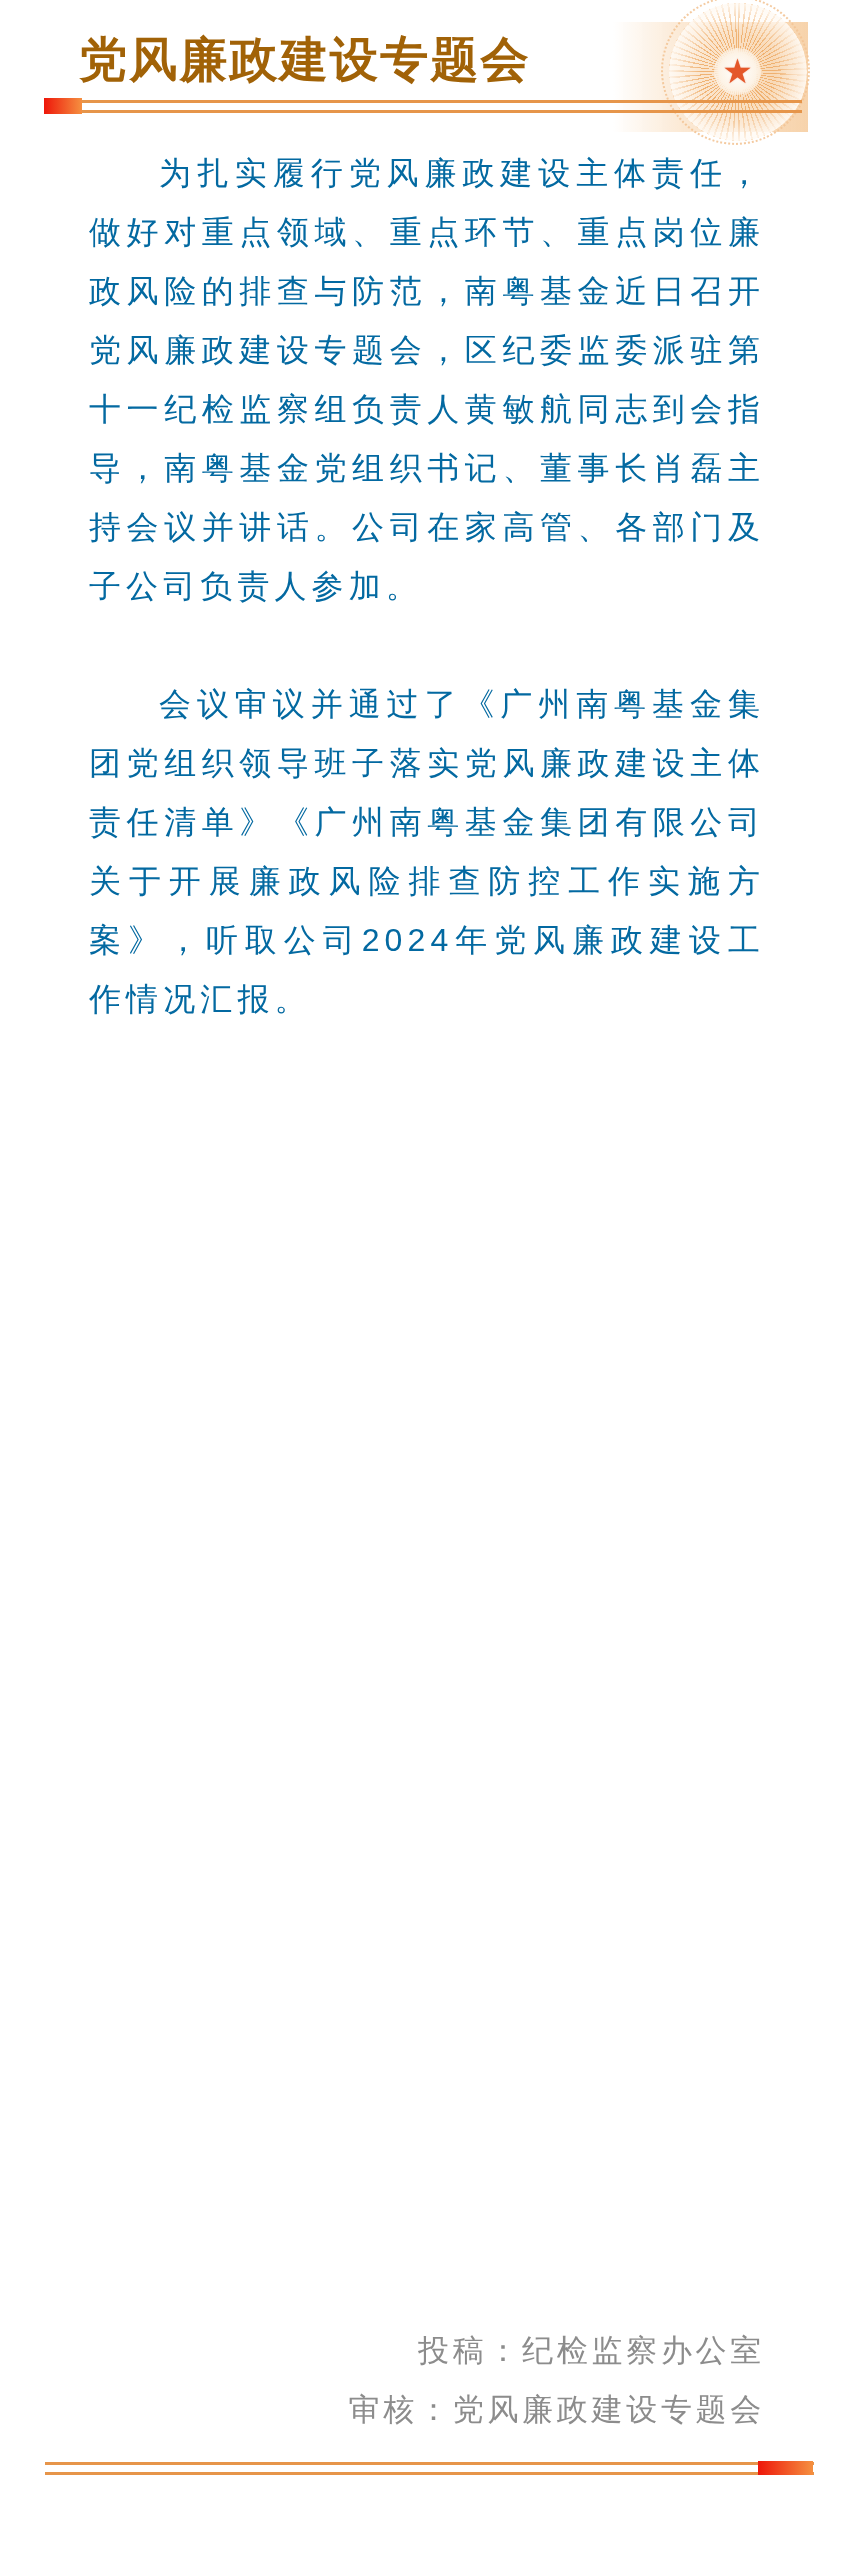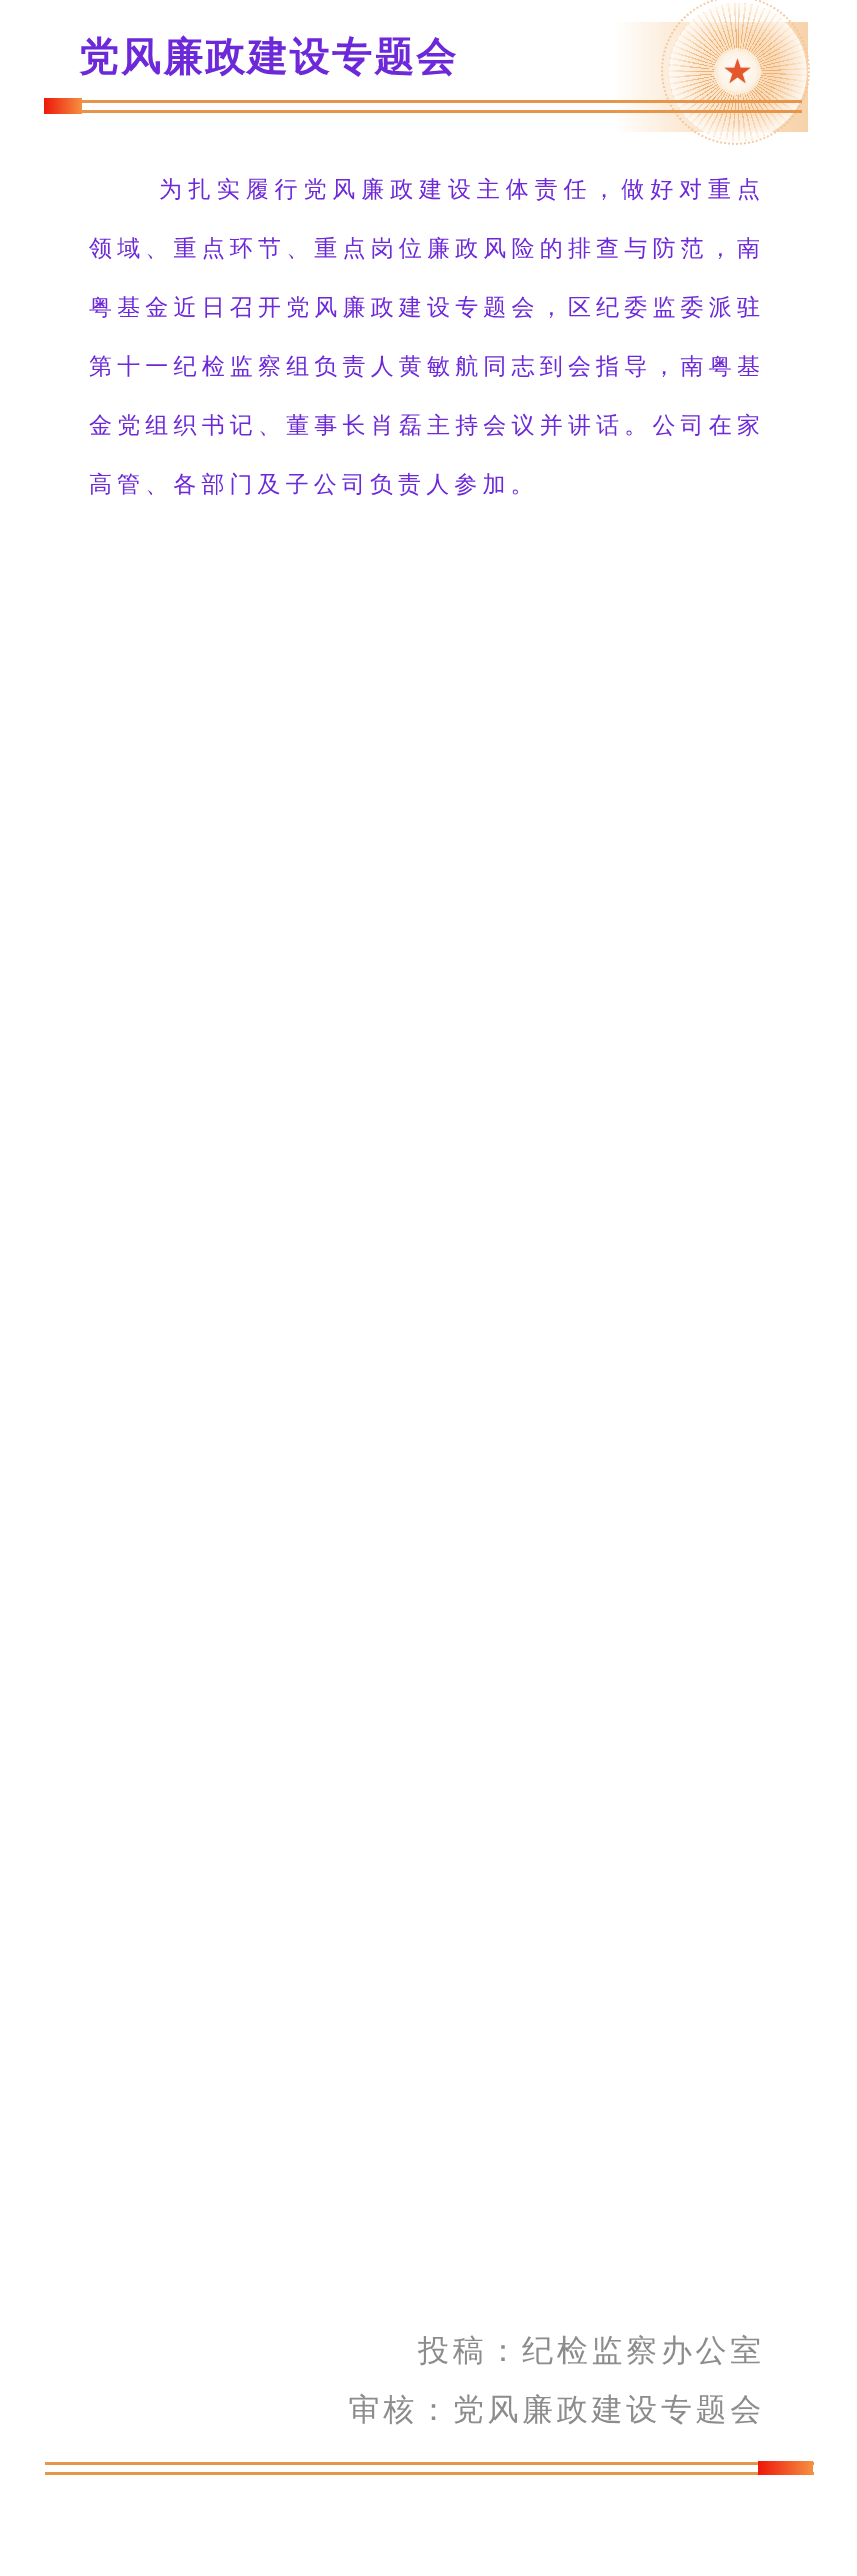--- a/index.html
+++ b/index.html
@@ -39,39 +39,39 @@
     position:absolute;left:107px;top:45px;width:47px;height:47px;border-radius:50%;
     background:radial-gradient(circle, #ffffff 0%, #fdf3e6 55%, rgba(253,240,226,0) 100%);
     display:flex;align-items:center;justify-content:center;
   }
   .emblem-star{
     font-size:34px;line-height:1;color:#e4572a;
     text-shadow:0 0 1.5px rgba(228,87,42,0.5);
   }
   .page-title{
     position:absolute;left:79px;top:34px;
-    font-size:40px;line-height:1.1;font-weight:bold;
-    color:#6d28d9;letter-spacing:2.2px;white-space:nowrap;
+    font-size:48px;line-height:1.1;font-weight:bold;
+    color:#a16207;letter-spacing:2.2px;white-space:nowrap;
   }
 
   
   .bar-line{position:absolute;height:2.9px;background:#e6954a;}
   .bar-block{position:absolute;background:linear-gradient(90deg,#ee170a 0%,#f59040 100%);}
   .top-line-1{left:44px;top:100px;width:758px;}
   .top-line-2{left:44px;top:110px;width:758px;}
   .top-block{left:44px;top:98px;width:38px;height:16px;}
   .bot-line-1{left:45px;top:2462px;width:769px;}
   .bot-line-2{left:45px;top:2472px;width:769px;}
   .bot-block{left:758px;top:2461px;width:55px;height:14px;}
 
   
   .article{
-    position:absolute;left:89px;top:160px;width:676px;
-    font-size:23px;line-height:59px;letter-spacing:5.1px;
-    color:#6d28d9;
+    position:absolute;left:89px;top:144px;width:676px;
+    font-size:32px;line-height:59px;letter-spacing:5.1px;
+    color:#0369a1;
     text-align:justify;text-justify:inter-ideograph;
   }
   .article p{margin:0 0 59px 0;text-indent:70px;}
   .article p:last-child{margin-bottom:0;}
 
   
   .credits{
     position:absolute;left:89px;top:2321px;width:676px;
     font-size:31px;line-height:59px;letter-spacing:3.7px;
     color:#8c8c8c;text-align:right;white-space:nowrap;
@@ -93,20 +93,21 @@
   </div>
 
   <div class="page-title">党风廉政建设专题会</div>
 
   <div class="bar-line top-line-1"></div>
   <div class="bar-line top-line-2"></div>
   <div class="bar-block top-block"></div>
 
   <div class="article">
     <p>为扎实履行党风廉政建设主体责任，做好对重点领域、重点环节、重点岗位廉政风险的排查与防范，南粤基金近日召开党风廉政建设专题会，区纪委监委派驻第十一纪检监察组负责人黄敏航同志到会指导，南粤基金党组织书记、董事长肖磊主持会议并讲话。公司在家高管、各部门及子公司负责人参加。</p>
+    <p>会议审议并通过了《广州南粤基金集团党组织领导班子落实党风廉政建设主体责任清单》《广州南粤基金集团有限公司关于开展廉政风险排查防控工作实施方案》，听取公司2024年党风廉政建设工作情况汇报。</p>
   </div>
 
   <div class="credits">
     <span class="credit-line">投稿：纪检监察办公室</span>
     <span class="credit-line">审核：党风廉政建设专题会</span>
   </div>
 
   <div class="bar-line bot-line-1"></div>
   <div class="bar-line bot-line-2"></div>
   <div class="bar-block bot-block"></div>

